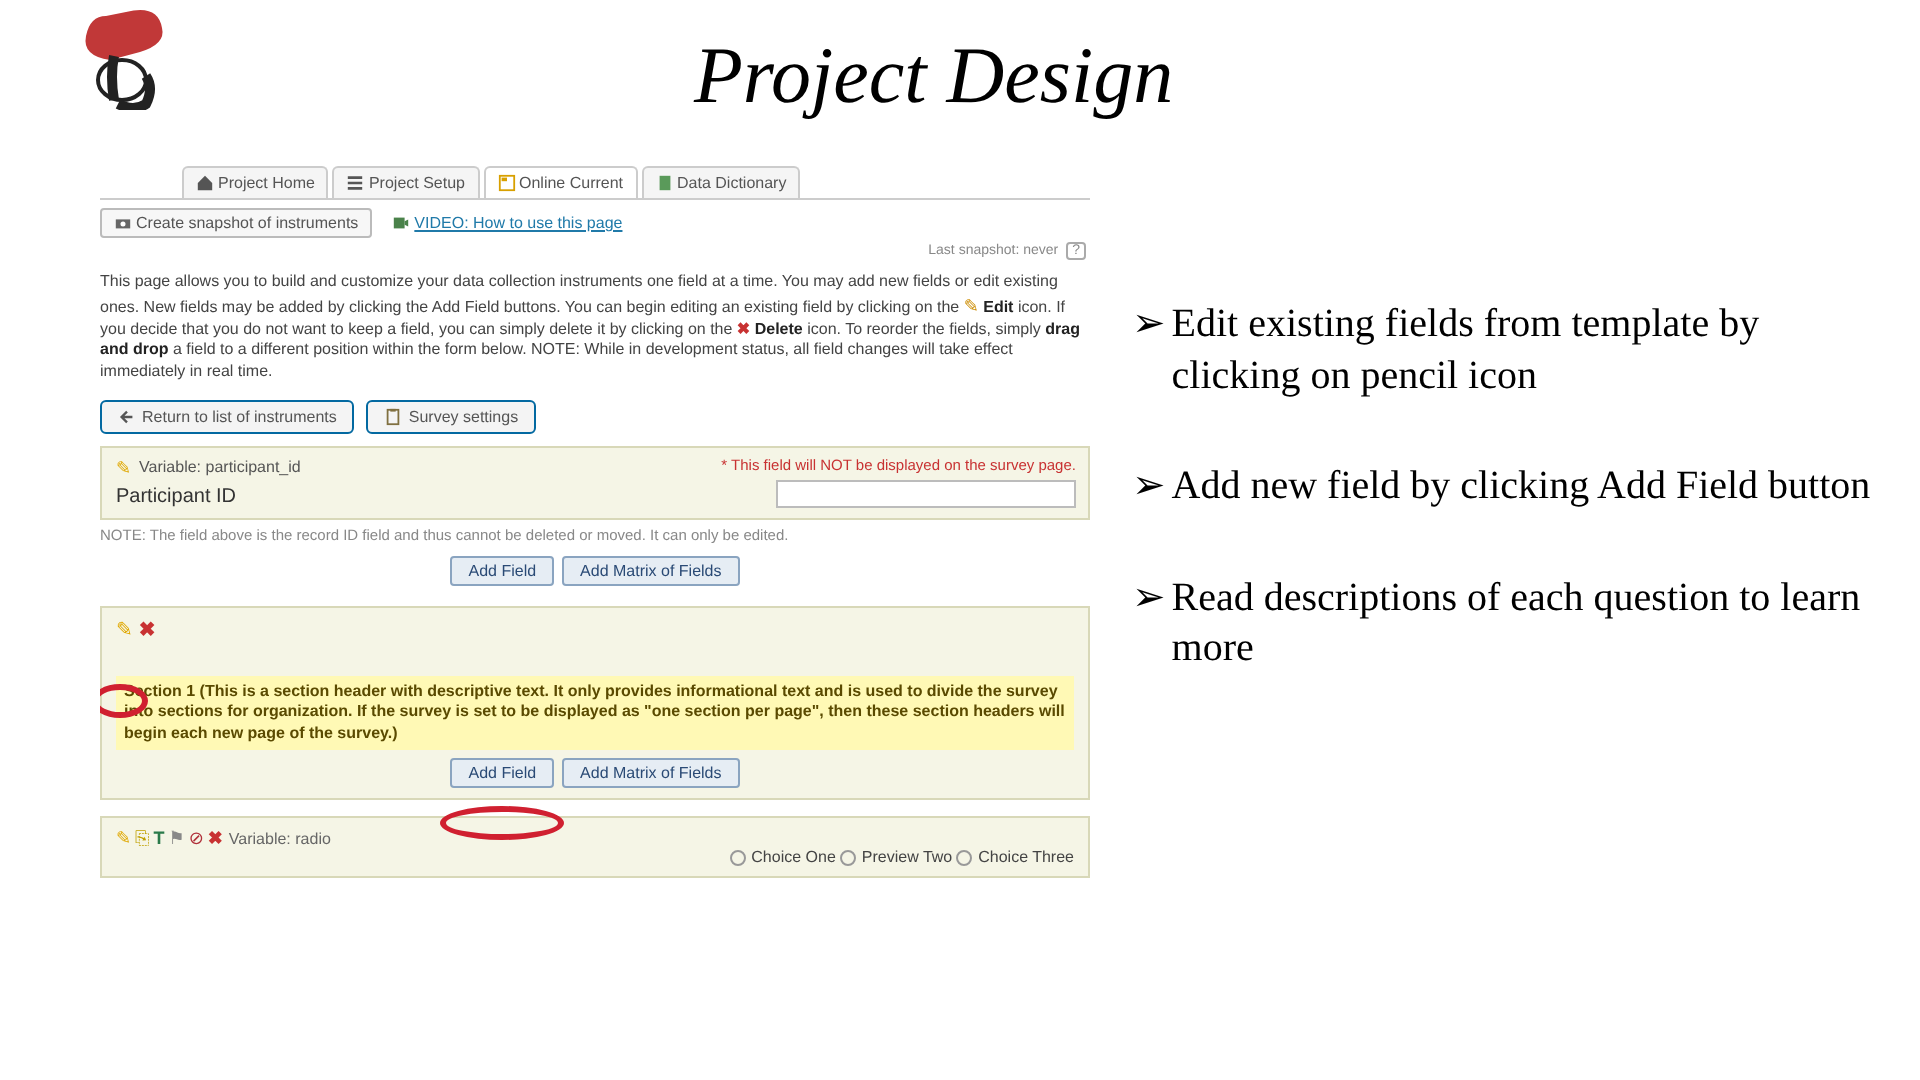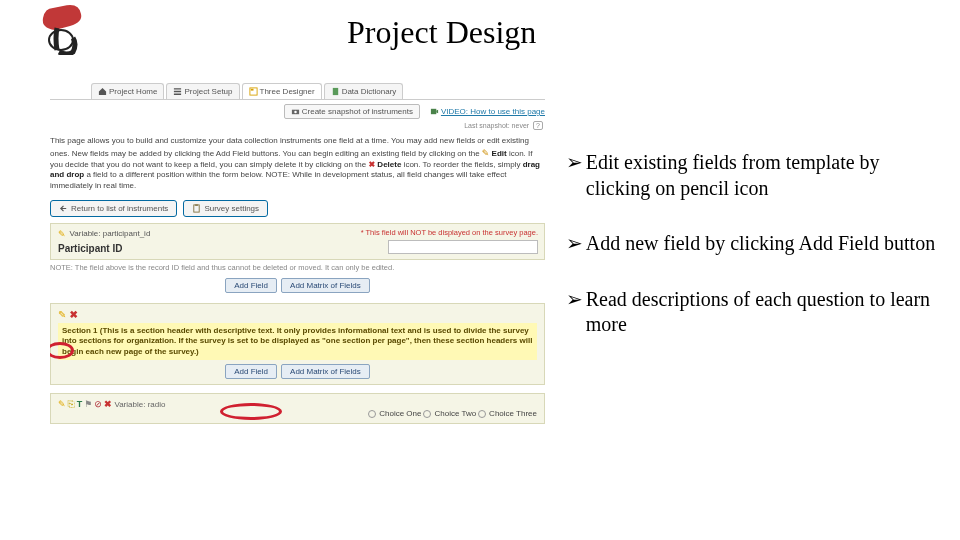--- a/index.html
+++ b/index.html
@@ -17,23 +17,24 @@
     left: 35px;
     top: 0;
     width: 60px;
     height: 55px;
   }
   .slide-title {
     position: absolute;
     left: 347px;
     top: 14px;
     font-family: Georgia, 'Times New Roman', serif;
-    font-size: 32px;
+    font-size: 40px;
     font-weight: 400;
     color: #000;
+    font-style: italic;
   }
   .screenshot {
     position: absolute;
     left: 50px;
     top: 80px;
     width: 495px;
     height: 395px;
     background: #fff;
     font-size: 8px;
     color: #555;
@@ -55,21 +56,20 @@
     font-size: 8px;
     border-radius: 3px 3px 0 0;
     display: flex;
     align-items: center;
     gap: 2px;
   }
   .tab.active { background: #fff; }
   .sm-icon { width: 9px; height: 9px; display: inline-block; }
   .snapshot-row {
     display: flex;
-    justify-content: flex-end;
     gap: 10px;
     margin-top: 4px;
     align-items: center;
   }
   .snapshot-btn {
     padding: 2px 6px;
     border: 1px solid #bbb;
     border-radius: 2px;
     background: #f7f7f7;
     font-size: 8px;
@@ -142,21 +142,21 @@
   .nodisp {
     position: absolute;
     right: 6px;
     top: 4px;
     color: #c83232;
     font-size: 7.5px;
   }
   .field-label {
     margin-top: 4px;
     font-size: 10px;
-    font-weight: bold;
+    font-weight: normal;
     color: #333;
   }
   .text-input {
     position: absolute;
     right: 6px;
     bottom: 5px;
     width: 150px;
     height: 14px;
     border: 1px solid #bcbcbc;
     background: #fff;
@@ -189,21 +189,21 @@
   }
   .tool-icons {
     display: flex;
     gap: 3px;
     align-items: center;
     font-size: 10px;
   }
   .tool-icons .p { color: #e0a800; }
   .tool-icons .x2 { color: #c83232; font-weight: bold; }
   .section-text {
-    margin-top: 3px;
+    margin-top: 17px;
     background: #fff9b5;
     padding: 3px 4px;
     font-size: 8px;
     color: #5a4a00;
     font-weight: bold;
     line-height: 1.3;
   }
   .addfield-row2 {
     display: flex;
     justify-content: center;
@@ -314,21 +314,21 @@
       <svg class="sm-icon" viewBox="0 0 10 10">
           <path d="M1 2h8M1 5h8M1 8h8" stroke="#555" stroke-width="1.5"></path>
         </svg>
       <span>Project Setup</span>
     </div>
     <div class="tab active">
       <svg class="sm-icon" viewBox="0 0 10 10">
           <rect x="1" y="1" width="8" height="8" fill="none" stroke="#d8a000" stroke-width="1"></rect>
           <rect x="2" y="2" width="3" height="2" fill="#d8a000"></rect>
         </svg>
-      <span>Three Designer</span>
+      <span>Online Current</span>
     </div>
     <div class="tab">
       <svg class="sm-icon" viewBox="0 0 10 10">
           <rect x="2" y="1" width="6" height="8" fill="#5a9a5a"></rect>
         </svg>
       <span>Data Dictionary</span>
     </div>
   </div>
 
   <div class="snapshot-row">
@@ -417,21 +417,21 @@
         <span>Variable: radio</span>
       </div>
     </div>
     <div class="mc-right">
       <div class="radio-opt">
           <span class="rcircle"></span>
           <span>Choice One</span>
         </div>
       <div class="radio-opt">
           <span class="rcircle"></span>
-          <span>Choice Two</span>
+          <span>Preview Two</span>
         </div>
       <div class="radio-opt">
           <span class="rcircle"></span>
           <span>Choice Three</span>
         </div>
     </div>
   </div>
 
   <div class="red-oval" style="left:-4px; top:262px; width:28px; height:17px;"></div>
   <div class="red-oval" style="left:170px; top:323px; width:62px; height:17px;"></div>

